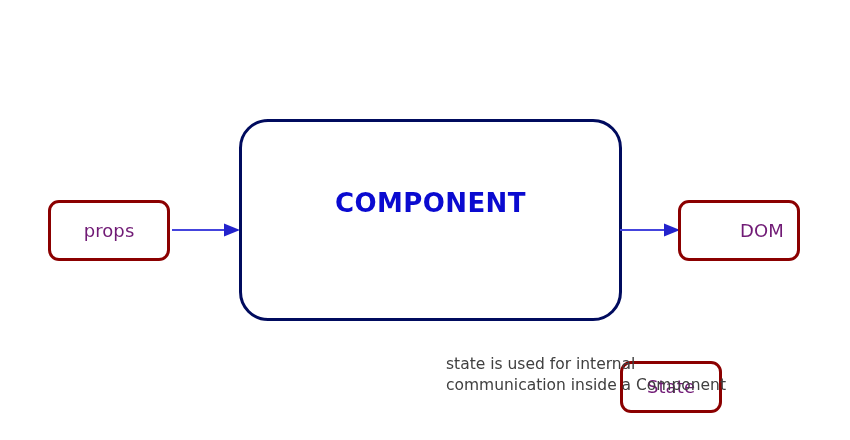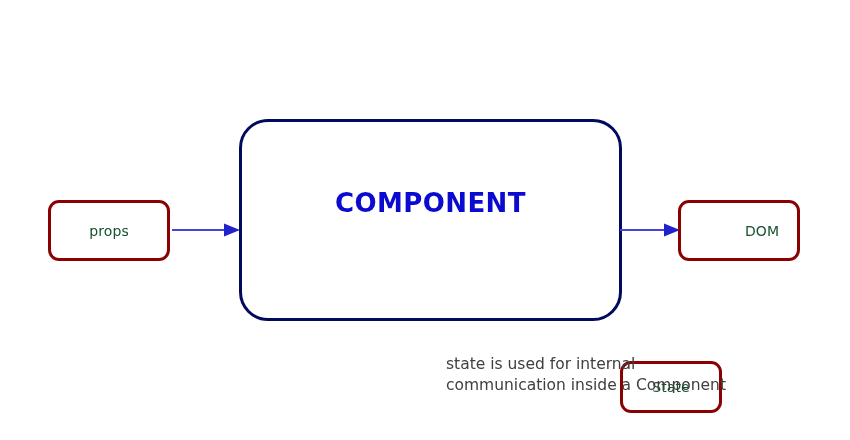--- a/index.html
+++ b/index.html
@@ -62,22 +62,22 @@
   
   #state-box {
     left: 378px;
     top: 239px;
     width: 102px;
     height: 52px;
   }
 
   
   .label-purple {
-    color: #14532d;
-    font-size: 14px;
+    color: #701a75;
+    font-size: 18px;
     line-height: 1;
     letter-spacing: 0.1px;
     white-space: nowrap;
   }
 
   #component-title {
     position: absolute;
     left: 0;
     right: 0;
     top: 66px;

